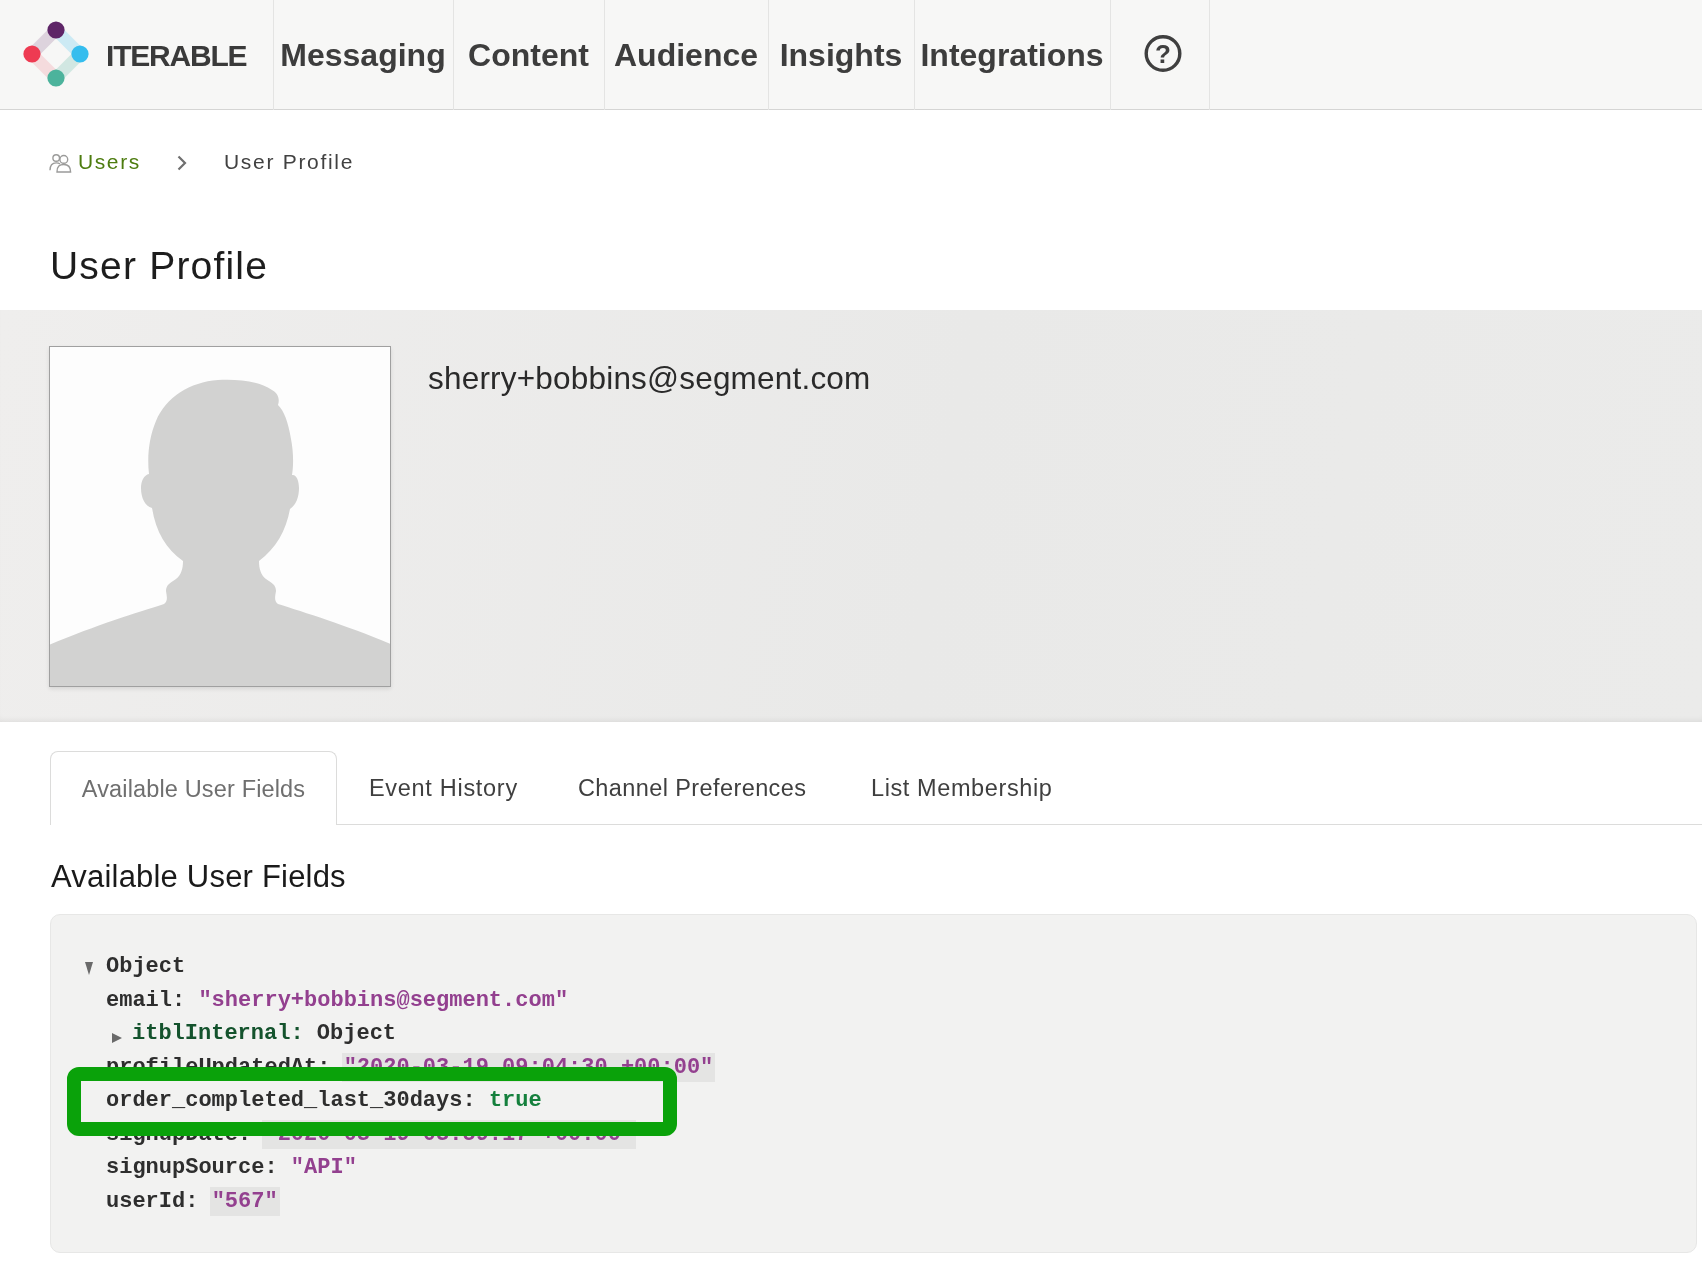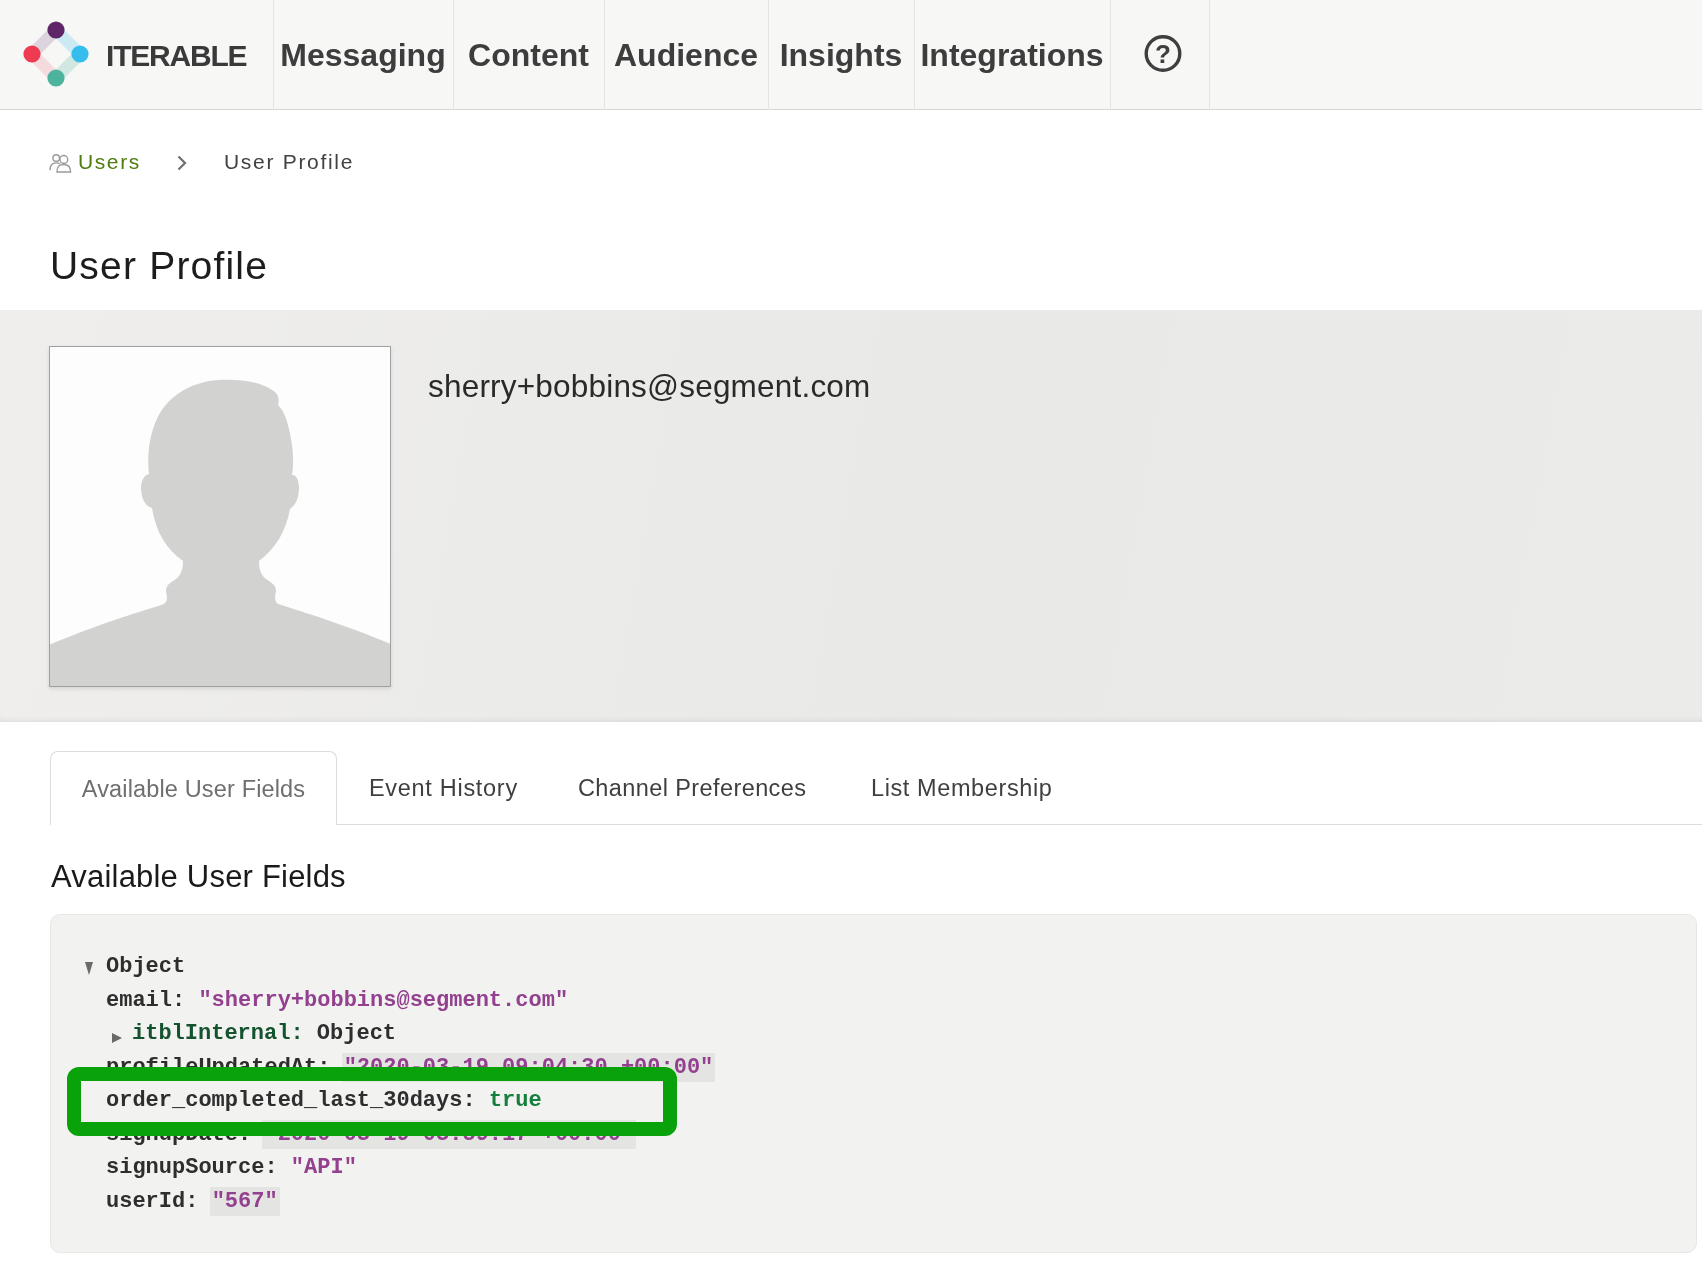--- a/index.html
+++ b/index.html
@@ -24,21 +24,21 @@
 
   
   .h1 { position:absolute; left:50px; top:244px; font-size:39px; color:#1d1d1d; letter-spacing:1.2px; }
 
   
   .hero { position:absolute; left:0; top:310px; width:1702px; height:412px;
           background:linear-gradient(100deg,#efeeed 0%,#e9e9e8 55%,#ebebea 100%);
           box-shadow: inset 0 -5px 7px -5px rgba(0,0,0,0.10); }
   .avatar { position:absolute; left:49px; top:36px; width:342px; height:341px;
             background:#fdfdfd; border:1px solid #a0a0a0; overflow:hidden; box-shadow:0 2px 4px rgba(0,0,0,0.10); }
-  .email { position:absolute; left:428px; top:368px; font-size:31.5px; letter-spacing:0.2px; color:#2a2a2a; }
+  .email { position:absolute; left:428px; top:360px; font-size:31.5px; letter-spacing:0.2px; color:#2a2a2a; }
 
   
   .tabline { position:absolute; left:50px; top:824px; width:1652px; height:1px; background:#dcdcdb; }
   .tab-active { position:absolute; left:50px; top:751px; width:287px; height:74px;
                 background:#fff; border:1px solid #dcdcdb; border-bottom:none;
                 border-radius:8px 8px 0 0; text-align:center; line-height:74px;
                 font-size:23.5px; letter-spacing:0.15px; color:#6f6f6f; }
   .tab { position:absolute; top:751px; height:74px; line-height:74px; font-size:23.5px; color:#3f3f3f; }
 
   

